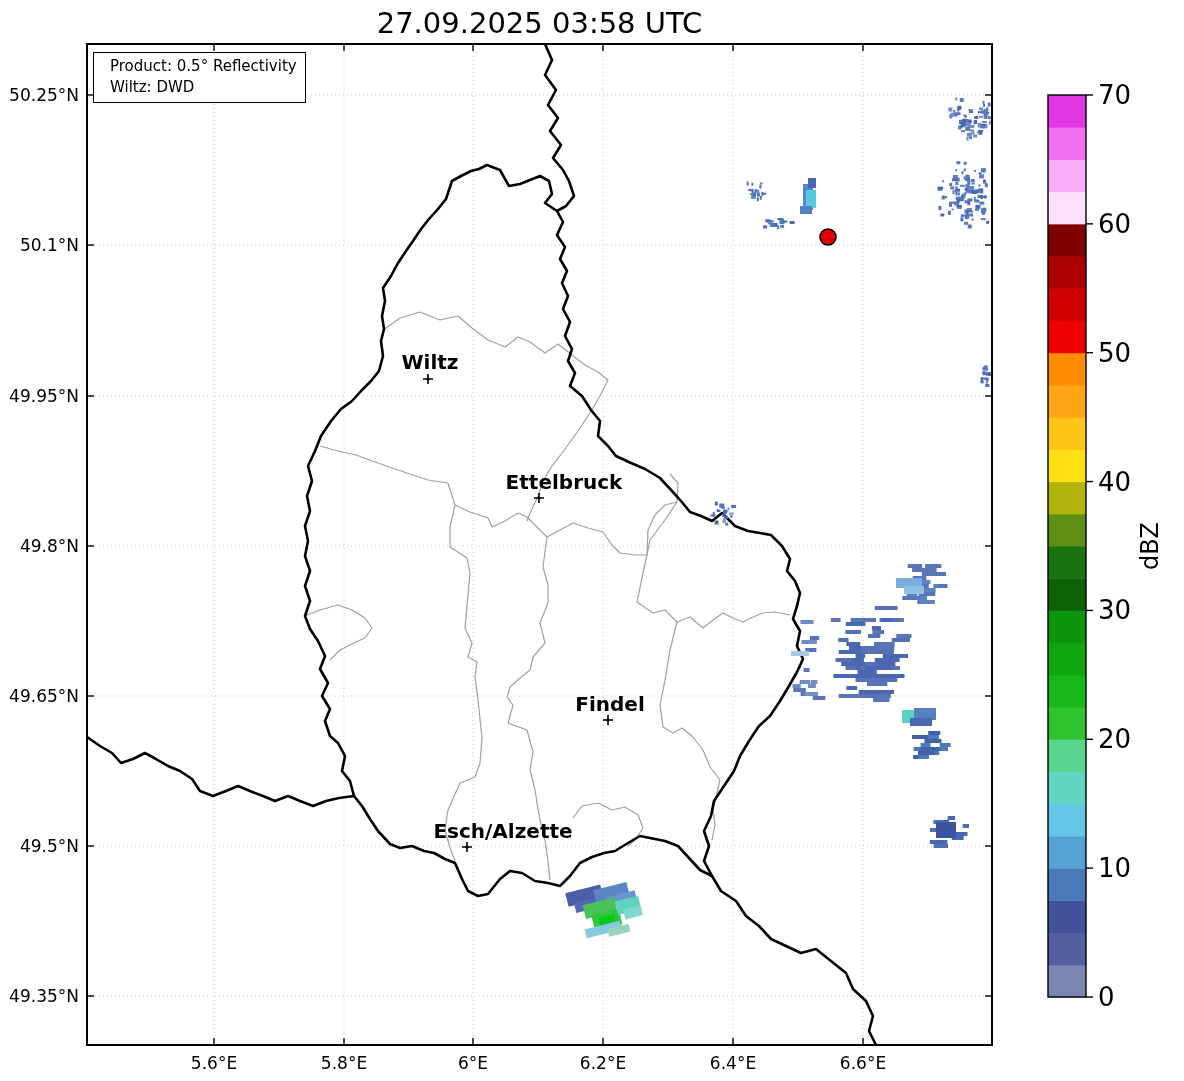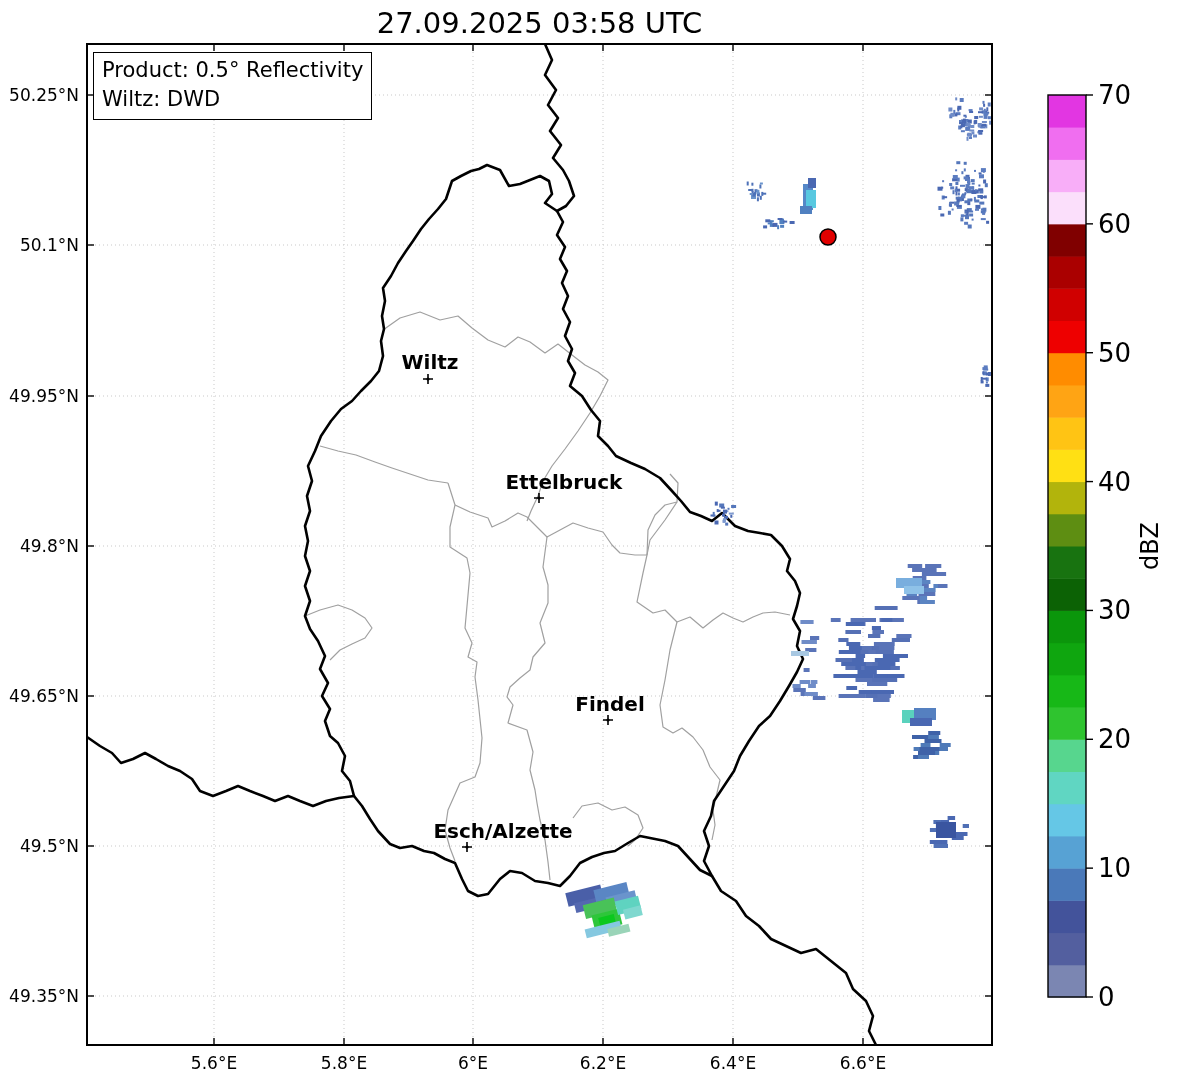--- a/index.html
+++ b/index.html
@@ -1,21 +1,21 @@
 <!DOCTYPE html>
 <html><head>
 <meta charset="utf-8">
 <style>
   html,body{margin:0;padding:0;background:#ffffff;}
   #fig{position:relative;width:1184px;height:1081px;background:#fff;overflow:hidden;
        font-family:"DejaVu Sans","Liberation Sans",sans-serif;}
   #title{position:absolute;left:87px;top:6px;width:905px;text-align:center;
          font-size:29px;color:#000;white-space:nowrap;}
   #infobox{position:absolute;left:93px;top:52px;background:#fff;border:1.3px solid #000;
-           padding:3px 8px 4px 8px;font-size:21px;line-height:1.4;color:#000;z-index:5;}
+           padding:3px 8px 4px 16px;font-size:15px;line-height:1.4;color:#000;z-index:5;}
   svg{position:absolute;left:0;top:0;}
   .ticklab{font-size:17px;fill:#000;}
   .cbticklab{font-size:26px;fill:#000;}
   .citylab{font-size:20px;font-weight:bold;fill:#000;}
   .cblab{font-size:24px;fill:#000;}
 </style>
 </head>
 <body>
 
 <div id="fig">

